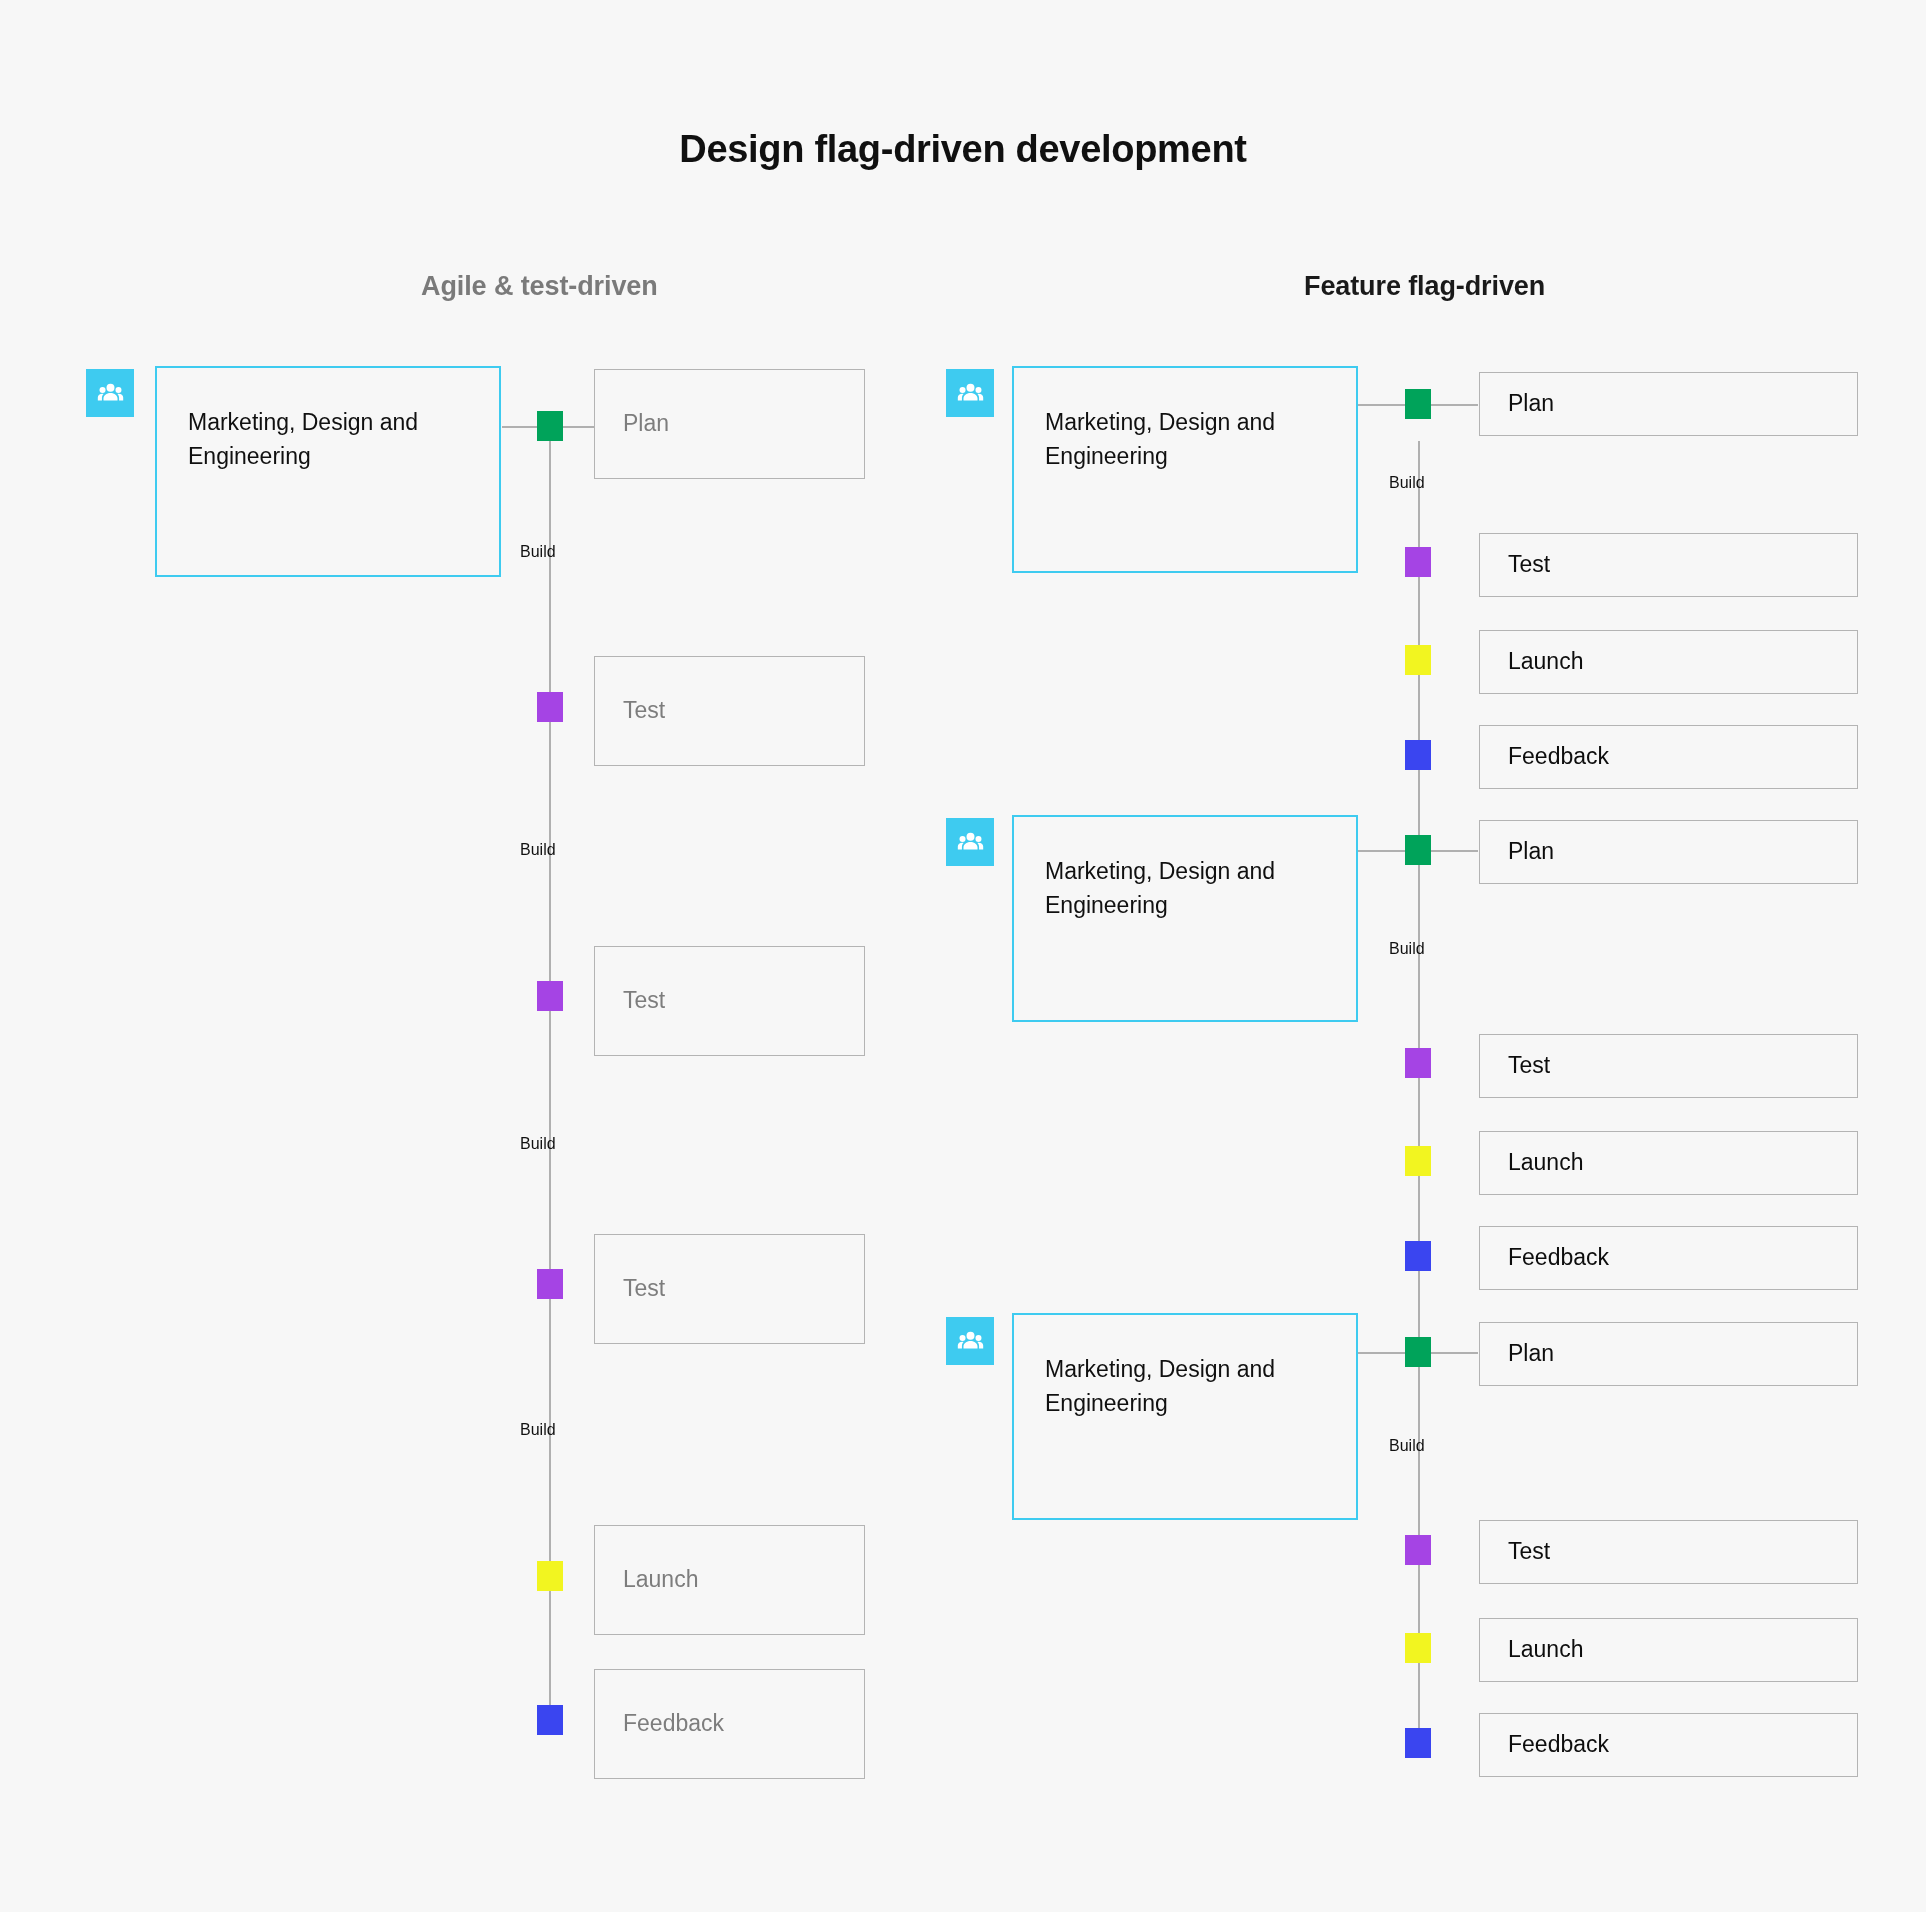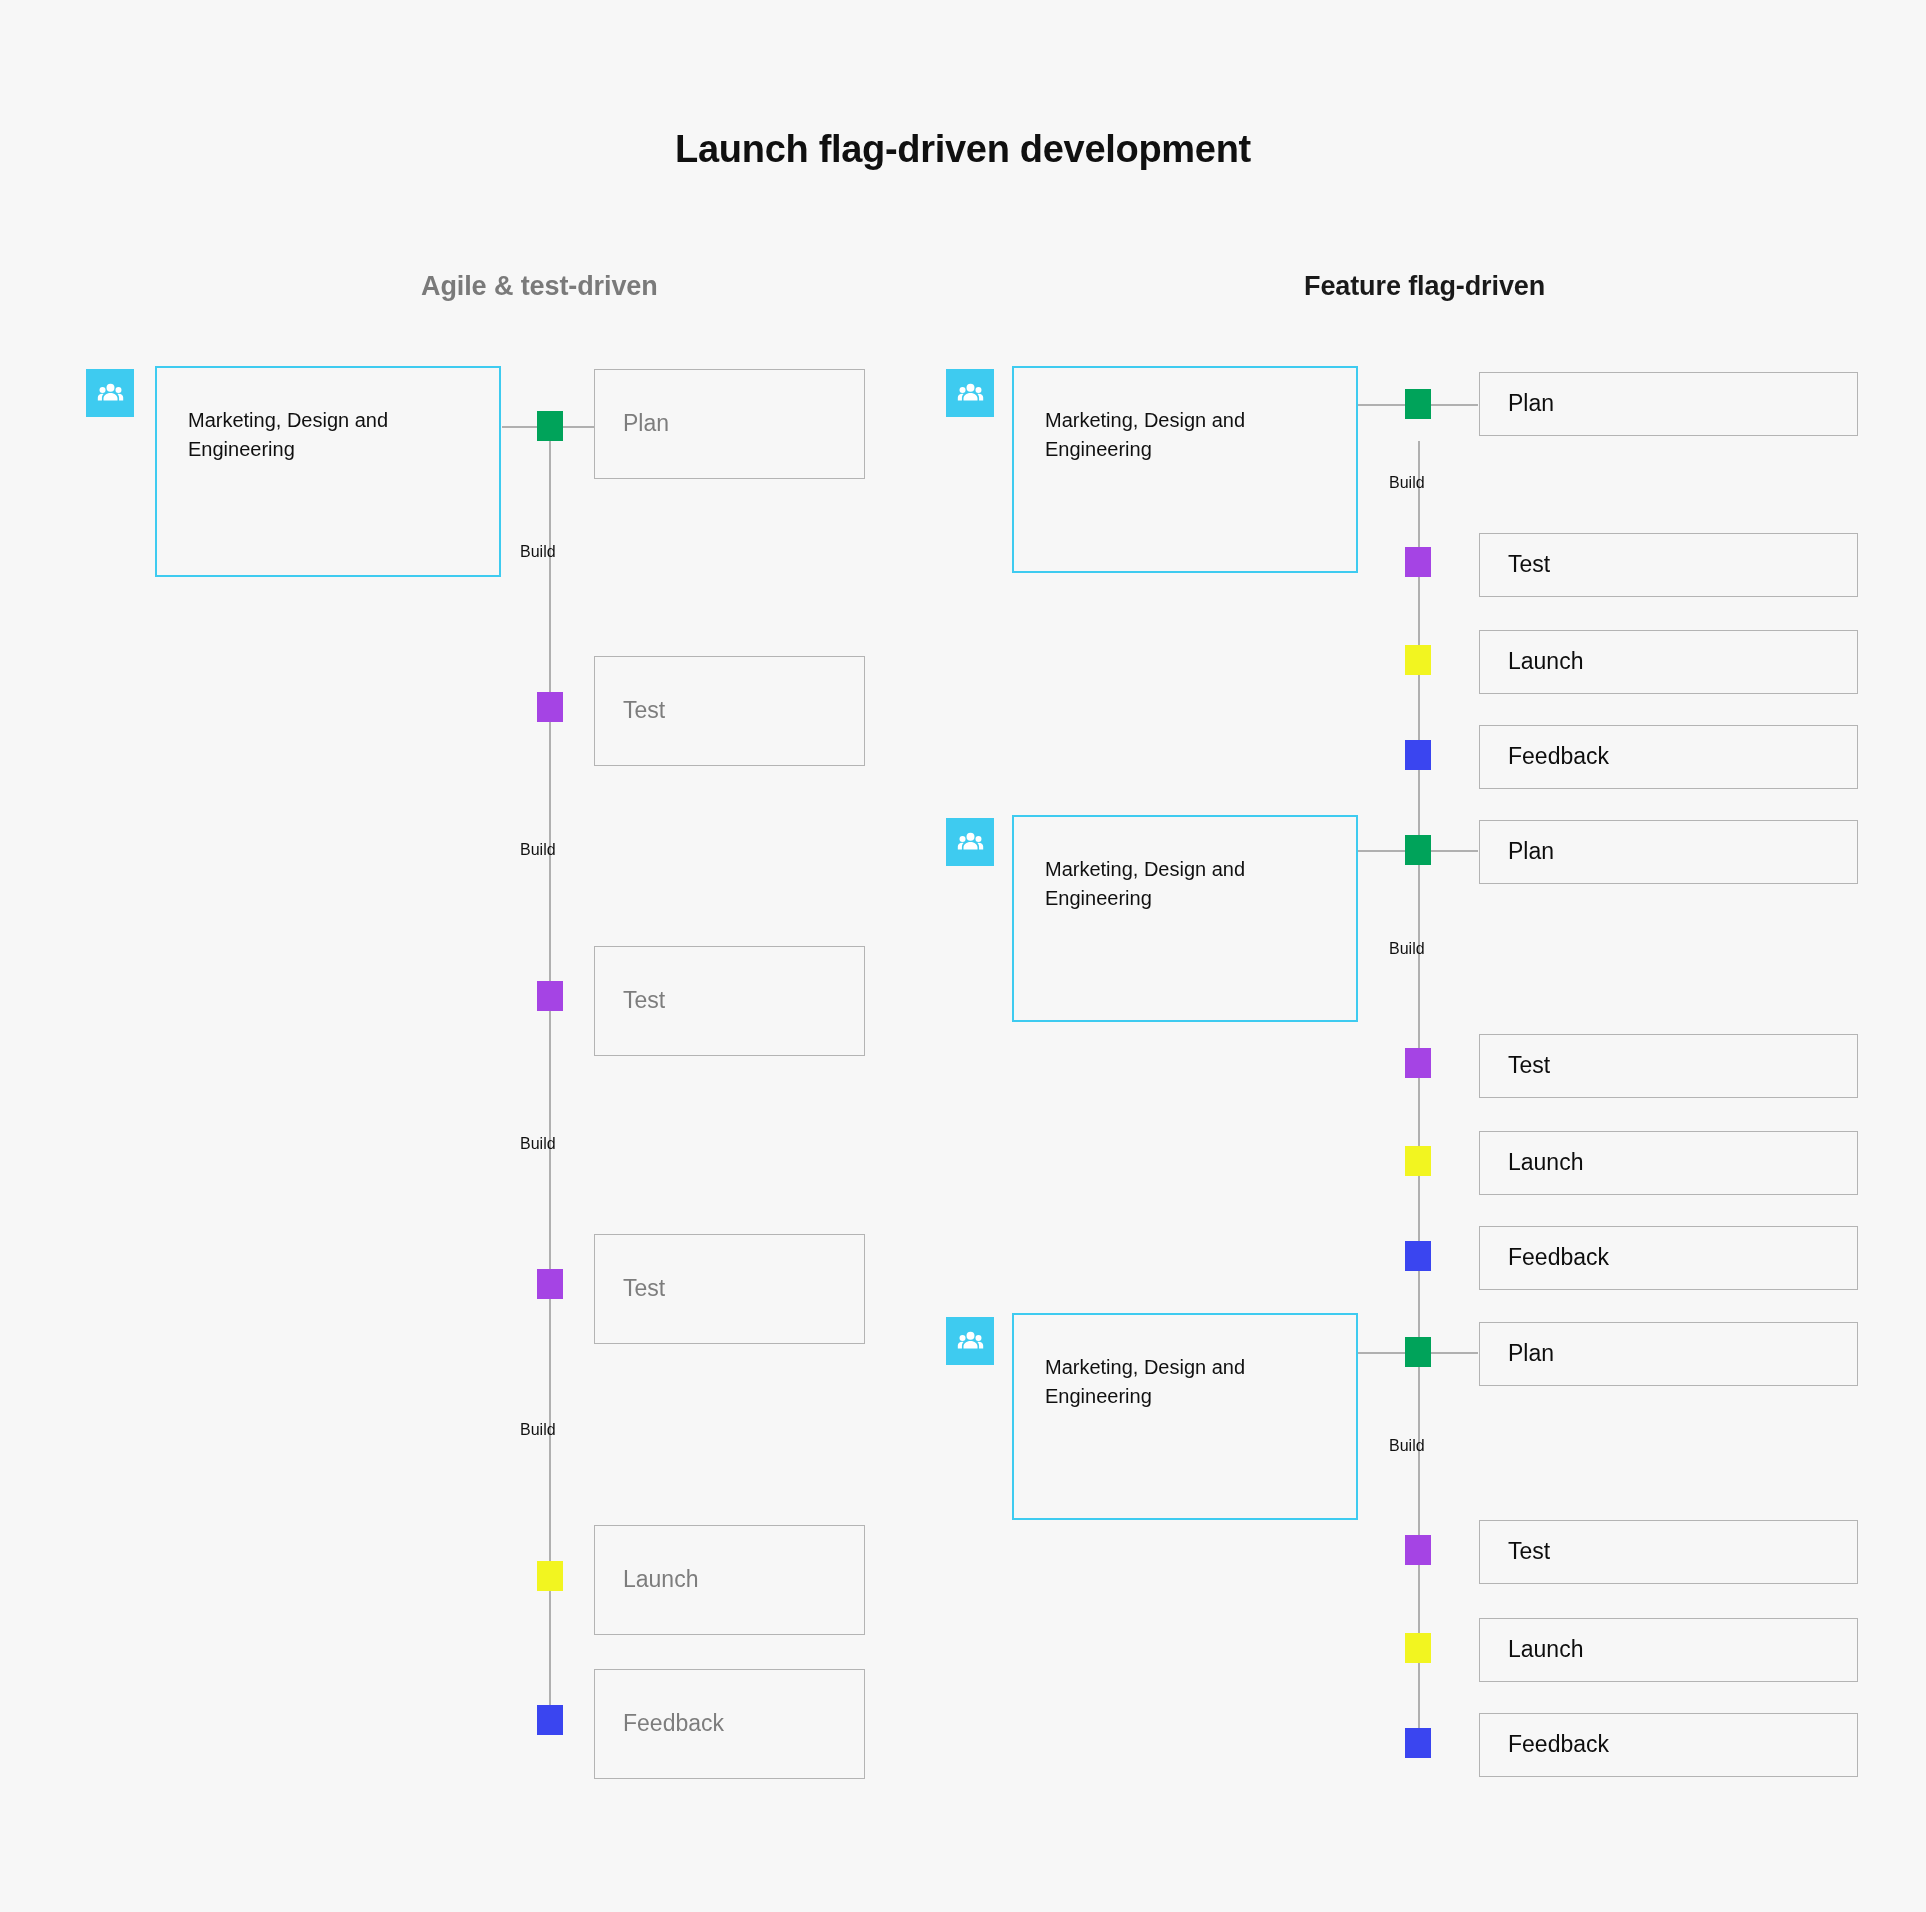--- a/index.html
+++ b/index.html
@@ -61,21 +61,21 @@
     position: absolute;
     border: 2px solid #3ecbf0;
     background: #f7f7f7;
     box-sizing: border-box;
   }
   .team-box .team-label {
     position: absolute;
     left: 31px;
     top: 38px;
     right: 20px;
-    font-size: 20px;
+    font-size: 23px;
     line-height: 1.46;
     color: #101010;
   }
 
   
   .stage-box {
     position: absolute;
     border: 1.5px solid #b4b4b4;
     background: #f7f7f7;
     box-sizing: border-box;
@@ -120,21 +120,21 @@
     font-size: 16px;
     color: #111111;
     white-space: nowrap;
   }
 </style>
 </head>
 <body>
 
 <div id="canvas">
 
-  <div class="page-title">Launch flag-driven development</div>
+  <div class="page-title">Design flag-driven development</div>
 
   <div class="col-heading left">Agile &amp; test-driven</div>
 
   <div class="v-line" style="left:549px; top:441px; height:1294px;"></div>
 
   <div class="team-icon" style="left:86px; top:369px;">
     <svg viewBox="0 0 24 24" fill="#ffffff">
       <circle cx="12" cy="7.2" r="3.3"></circle>
       <circle cx="5.4" cy="9.1" r="2.5"></circle>
       <circle cx="18.6" cy="9.1" r="2.5"></circle>

